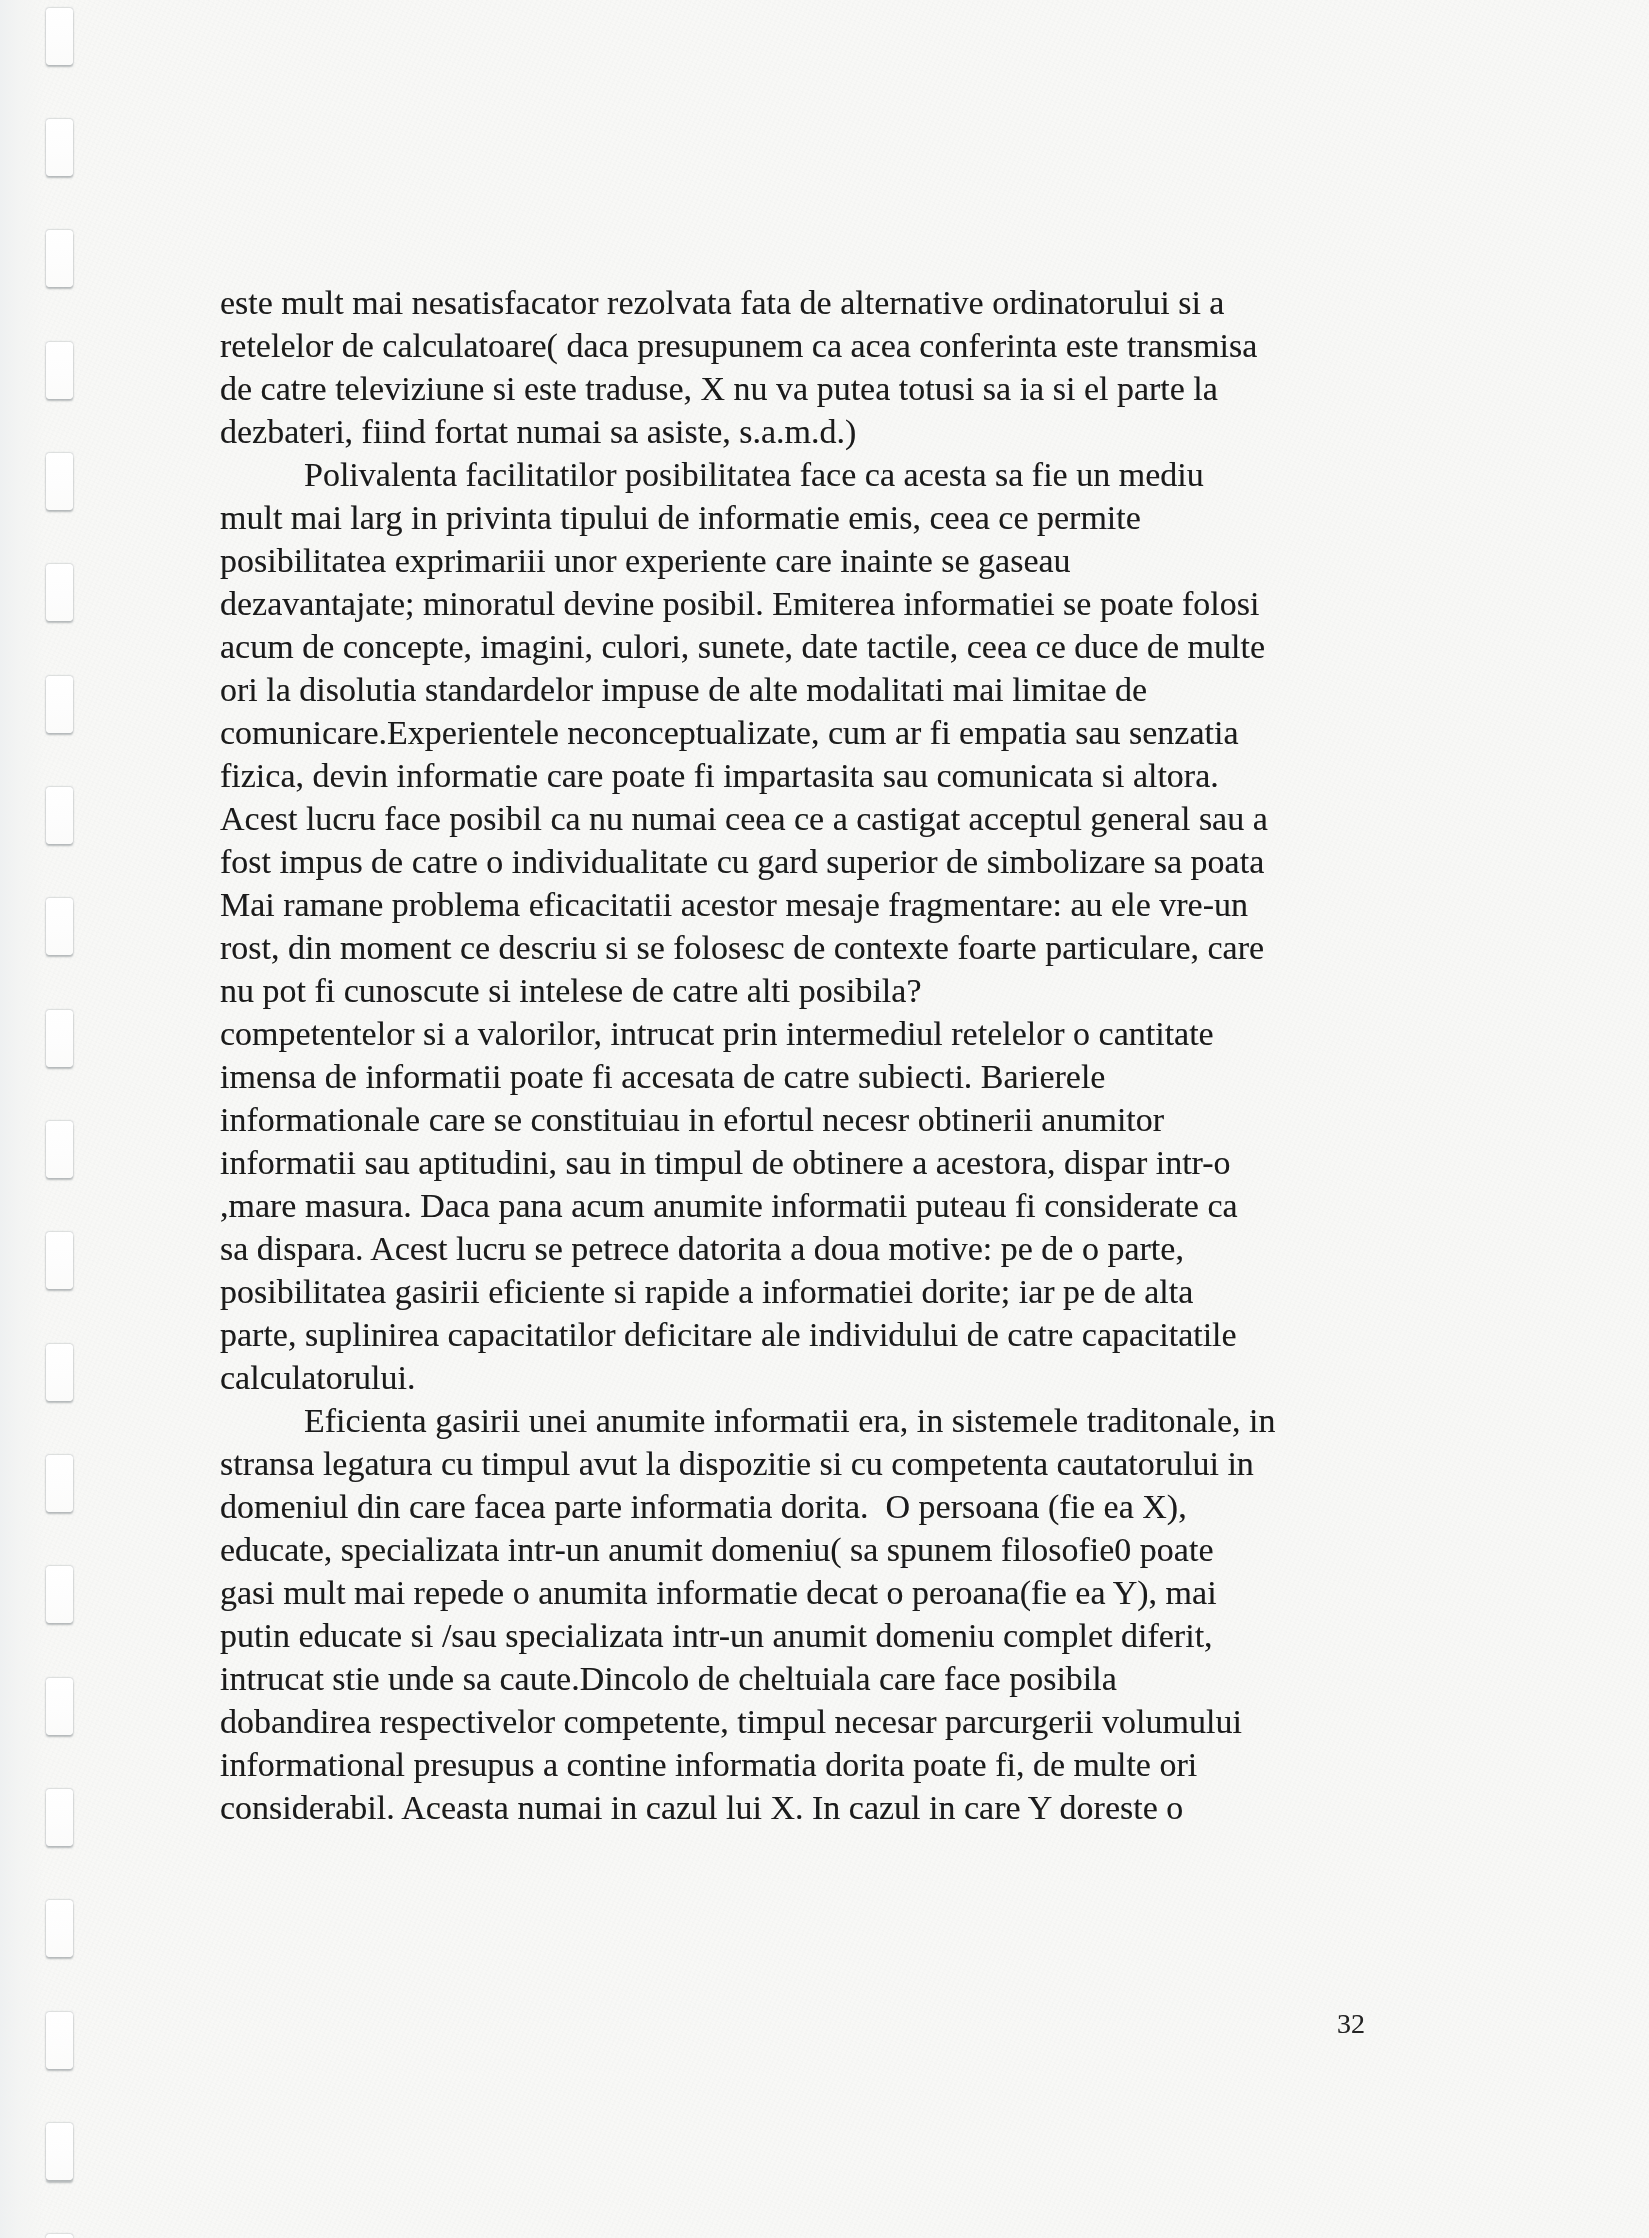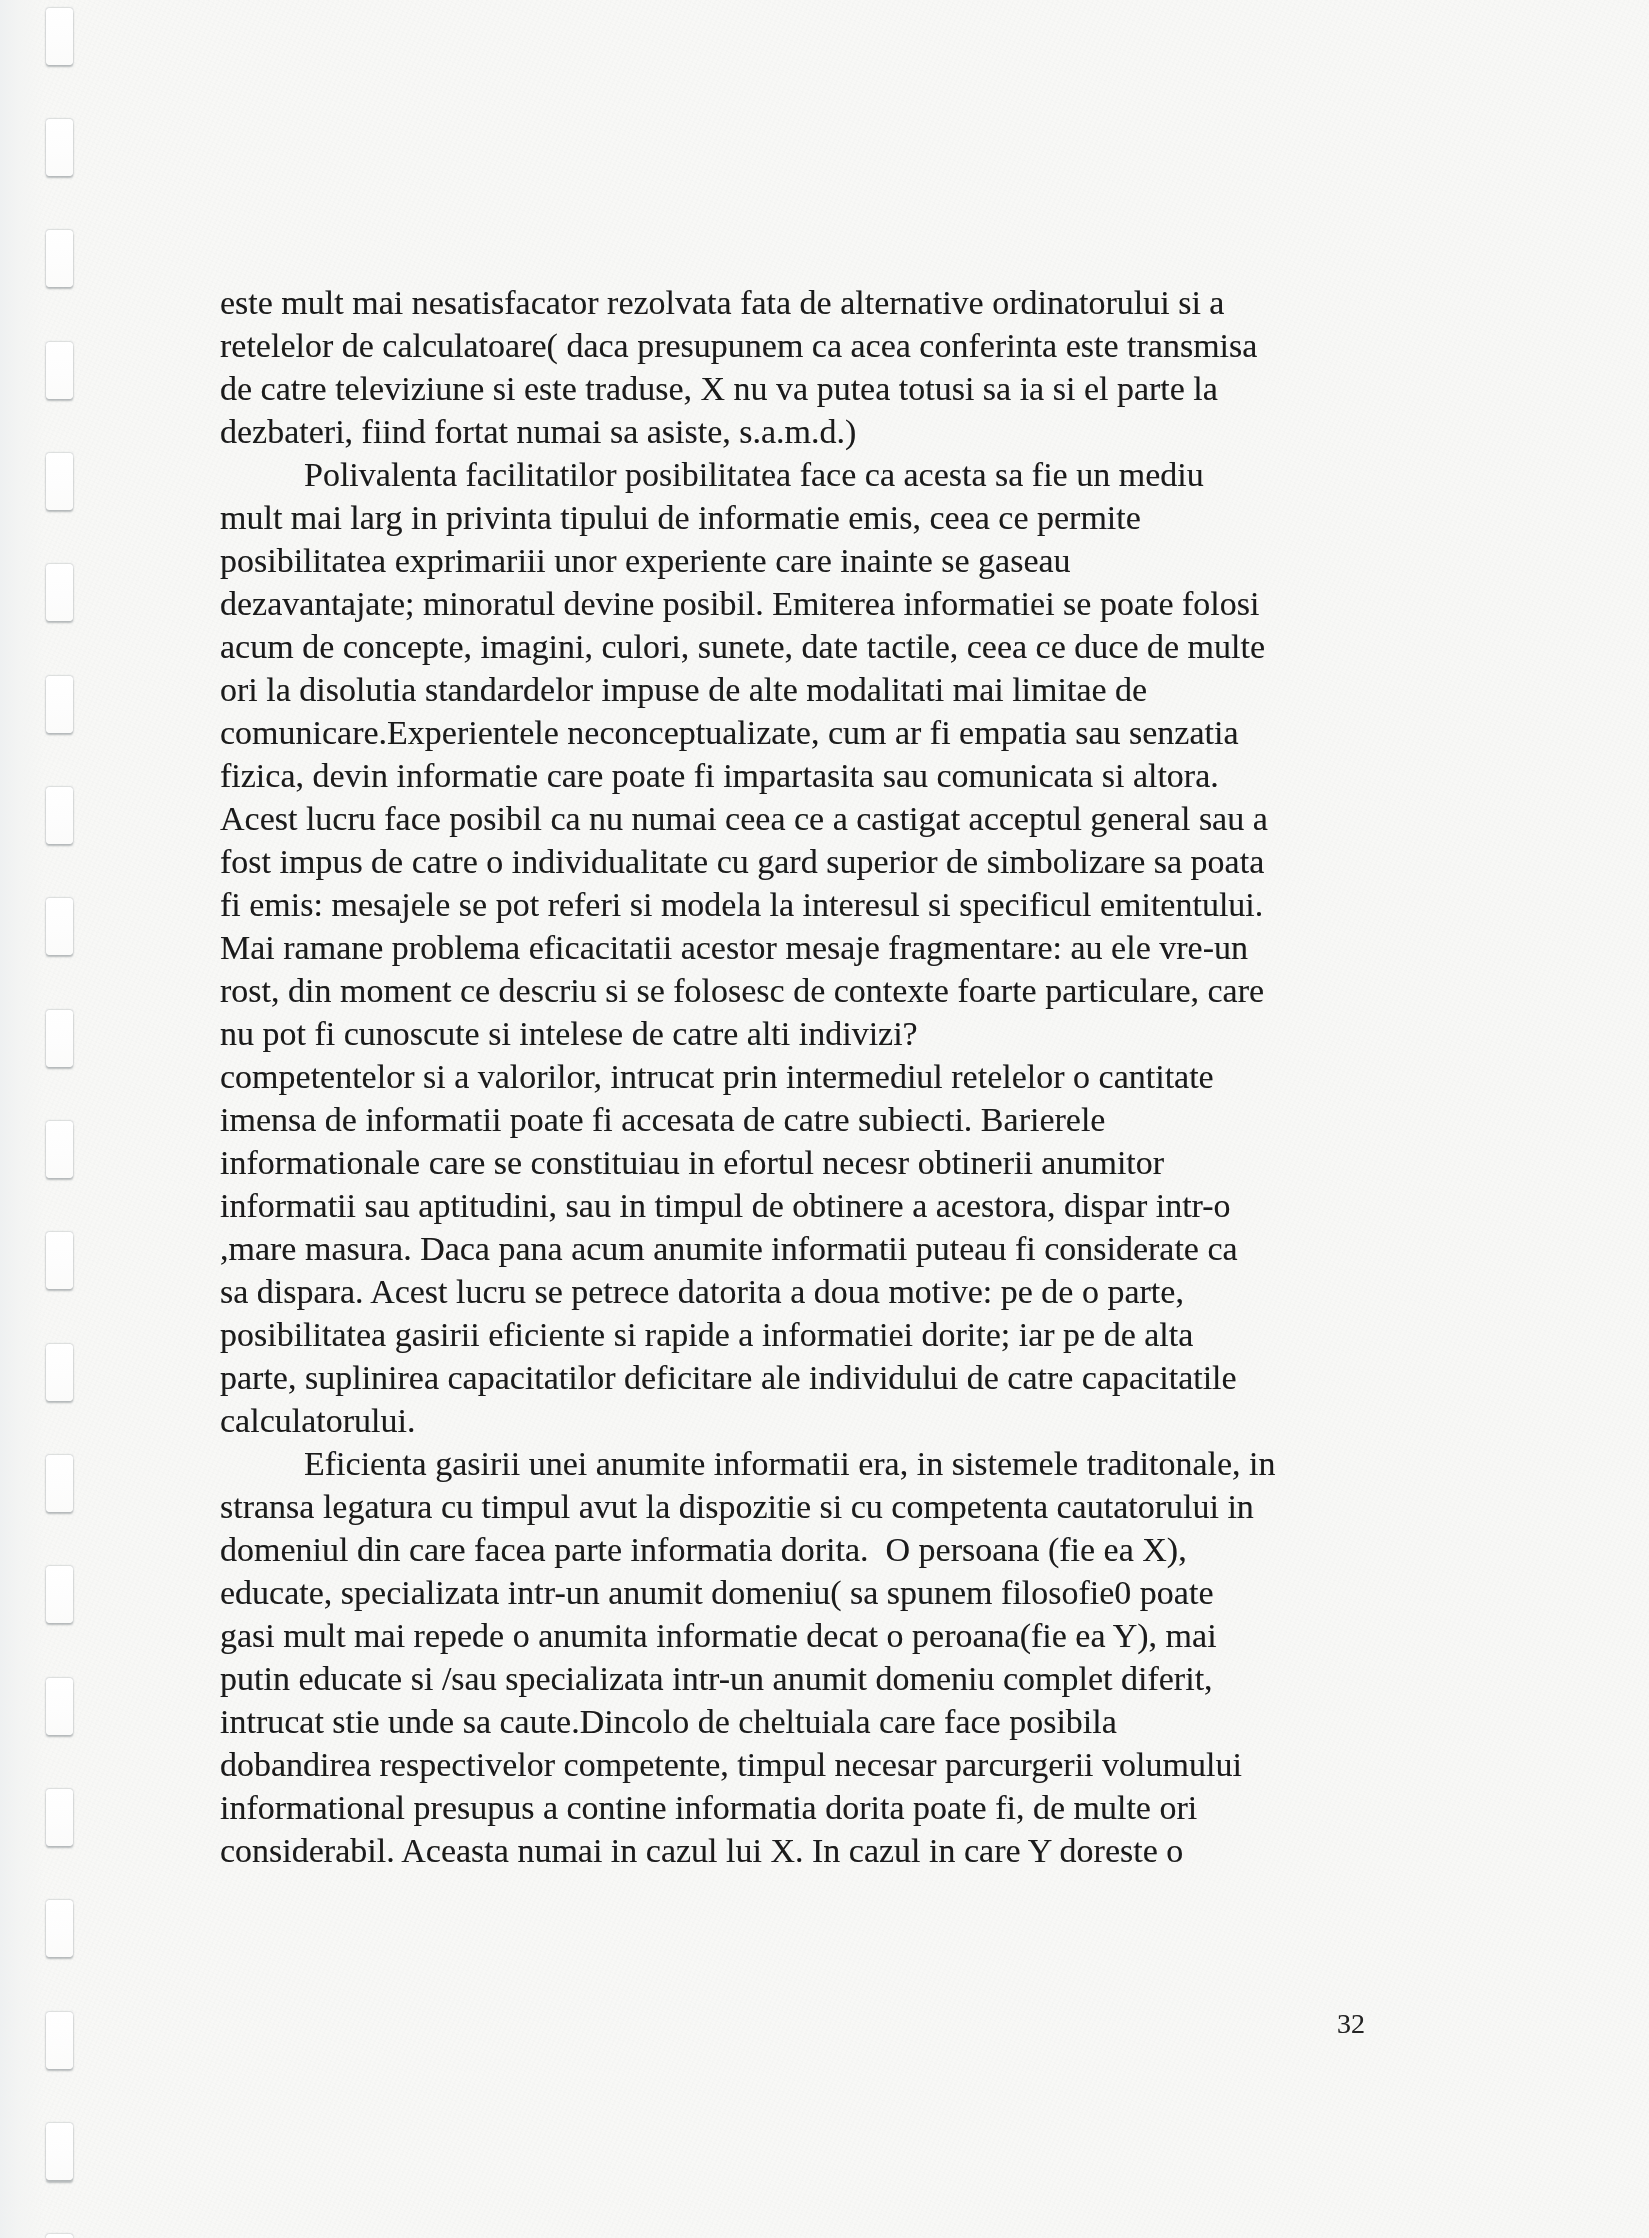--- a/index.html
+++ b/index.html
@@ -112,24 +112,23 @@
       <div class="line indent">Polivalenta facilitatilor posibilitatea face ca acesta sa fie un mediu</div>
       <div class="line">mult mai larg in privinta tipului de informatie emis, ceea ce permite</div>
       <div class="line">posibilitatea exprimariii unor experiente care inainte se gaseau</div>
       <div class="line">dezavantajate; minoratul devine posibil. Emiterea informatiei se poate folosi</div>
       <div class="line">acum de concepte, imagini, culori, sunete, date tactile, ceea ce duce de multe</div>
       <div class="line">ori la disolutia standardelor impuse de alte modalitati mai limitae de</div>
       <div class="line">comunicare.Experientele neconceptualizate, cum ar fi empatia sau senzatia</div>
       <div class="line">fizica, devin informatie care poate fi impartasita sau comunicata si altora.</div>
       <div class="line">Acest lucru face posibil ca nu numai ceea ce a castigat acceptul general sau a</div>
       <div class="line">fost impus de catre o individualitate cu gard superior de simbolizare sa poata</div>
-      <div class="line">fi emis: mesajele se pot referi si modela la interesul si specificul emitentului.</div>
       <div class="line">Mai ramane problema eficacitatii acestor mesaje fragmentare: au ele vre-un</div>
       <div class="line">rost, din moment ce descriu si se folosesc de contexte foarte particulare, care</div>
-      <div class="line">nu pot fi cunoscute si intelese de catre alti indivizi?</div>
+      <div class="line">nu pot fi cunoscute si intelese de catre alti posibila?</div>
       <div class="line">competentelor si a valorilor, intrucat prin intermediul retelelor o cantitate</div>
       <div class="line">imensa de informatii poate fi accesata de catre subiecti. Barierele</div>
       <div class="line">informationale care se constituiau in efortul necesr obtinerii anumitor</div>
       <div class="line">informatii sau aptitudini, sau in timpul de obtinere a acestora, dispar intr-o</div>
       <div class="line">,mare masura. Daca pana acum anumite informatii puteau fi considerate ca</div>
       <div class="line">sa dispara. Acest lucru se petrece datorita a doua motive: pe de o parte,</div>
       <div class="line">posibilitatea gasirii eficiente si rapide a informatiei dorite; iar pe de alta</div>
       <div class="line">parte, suplinirea capacitatilor deficitare ale individului de catre capacitatile</div>
       <div class="line">calculatorului.</div>
       <div class="line indent">Eficienta gasirii unei anumite informatii era, in sistemele traditonale, in</div>

